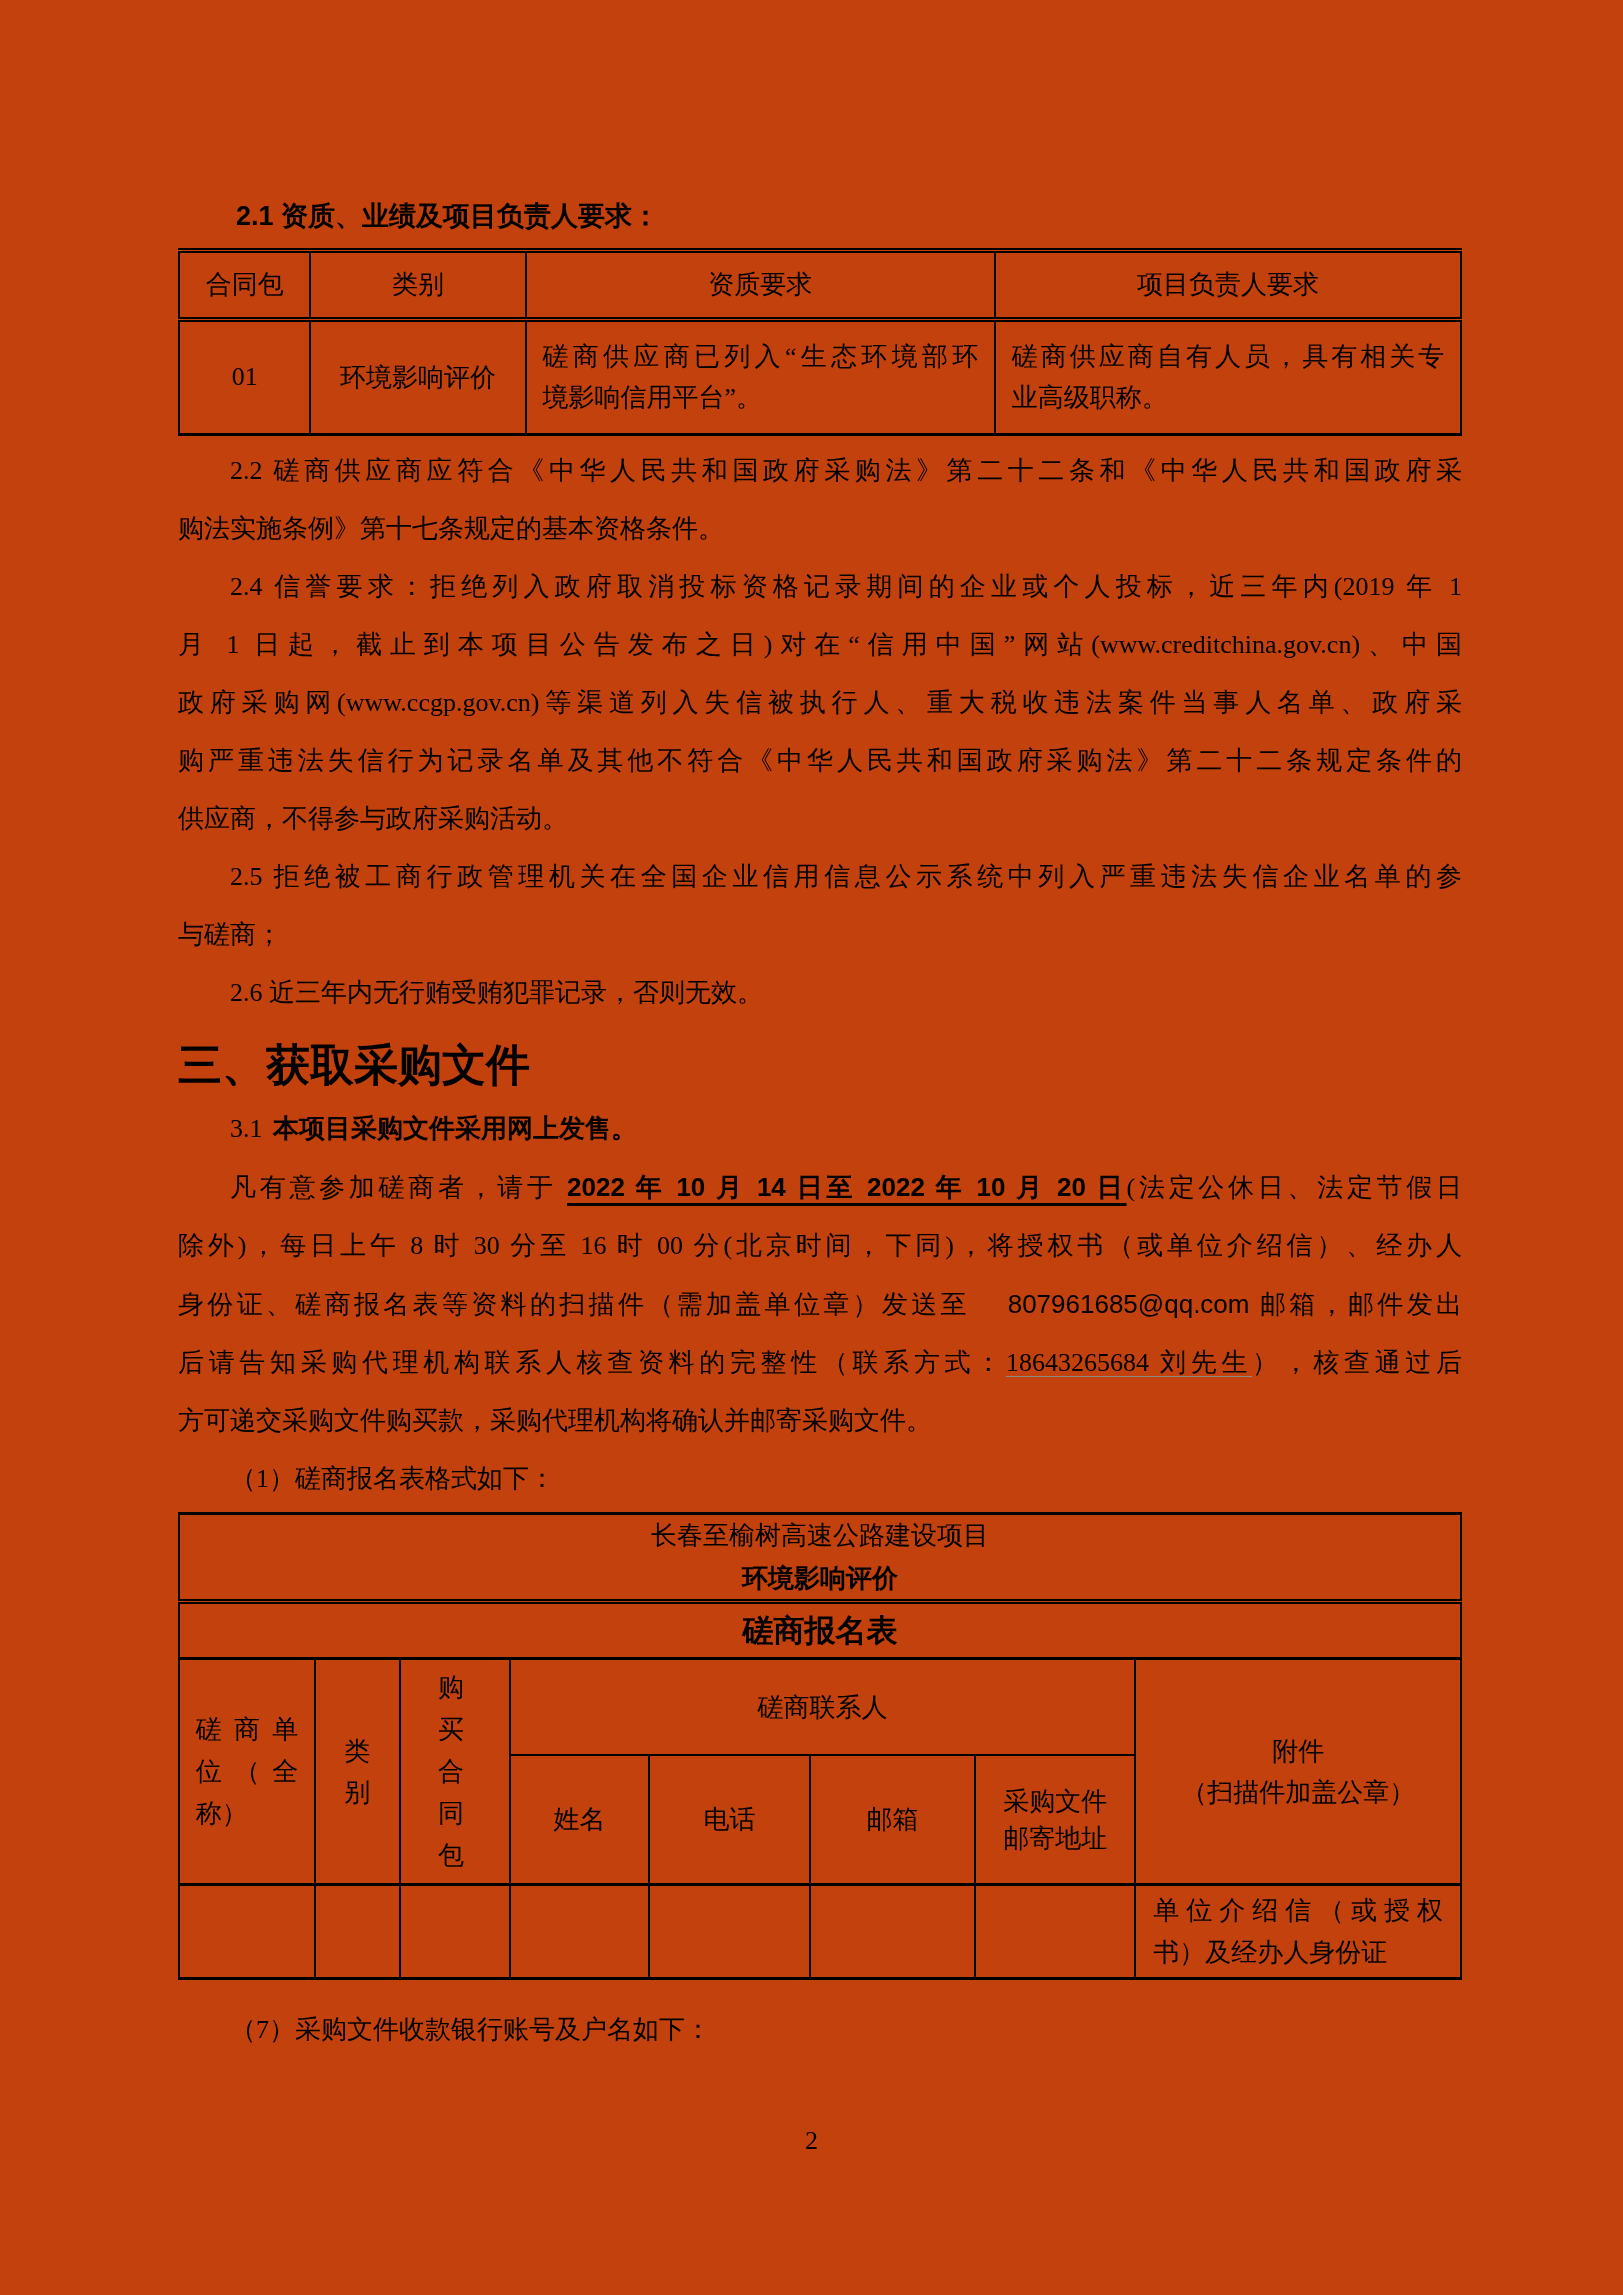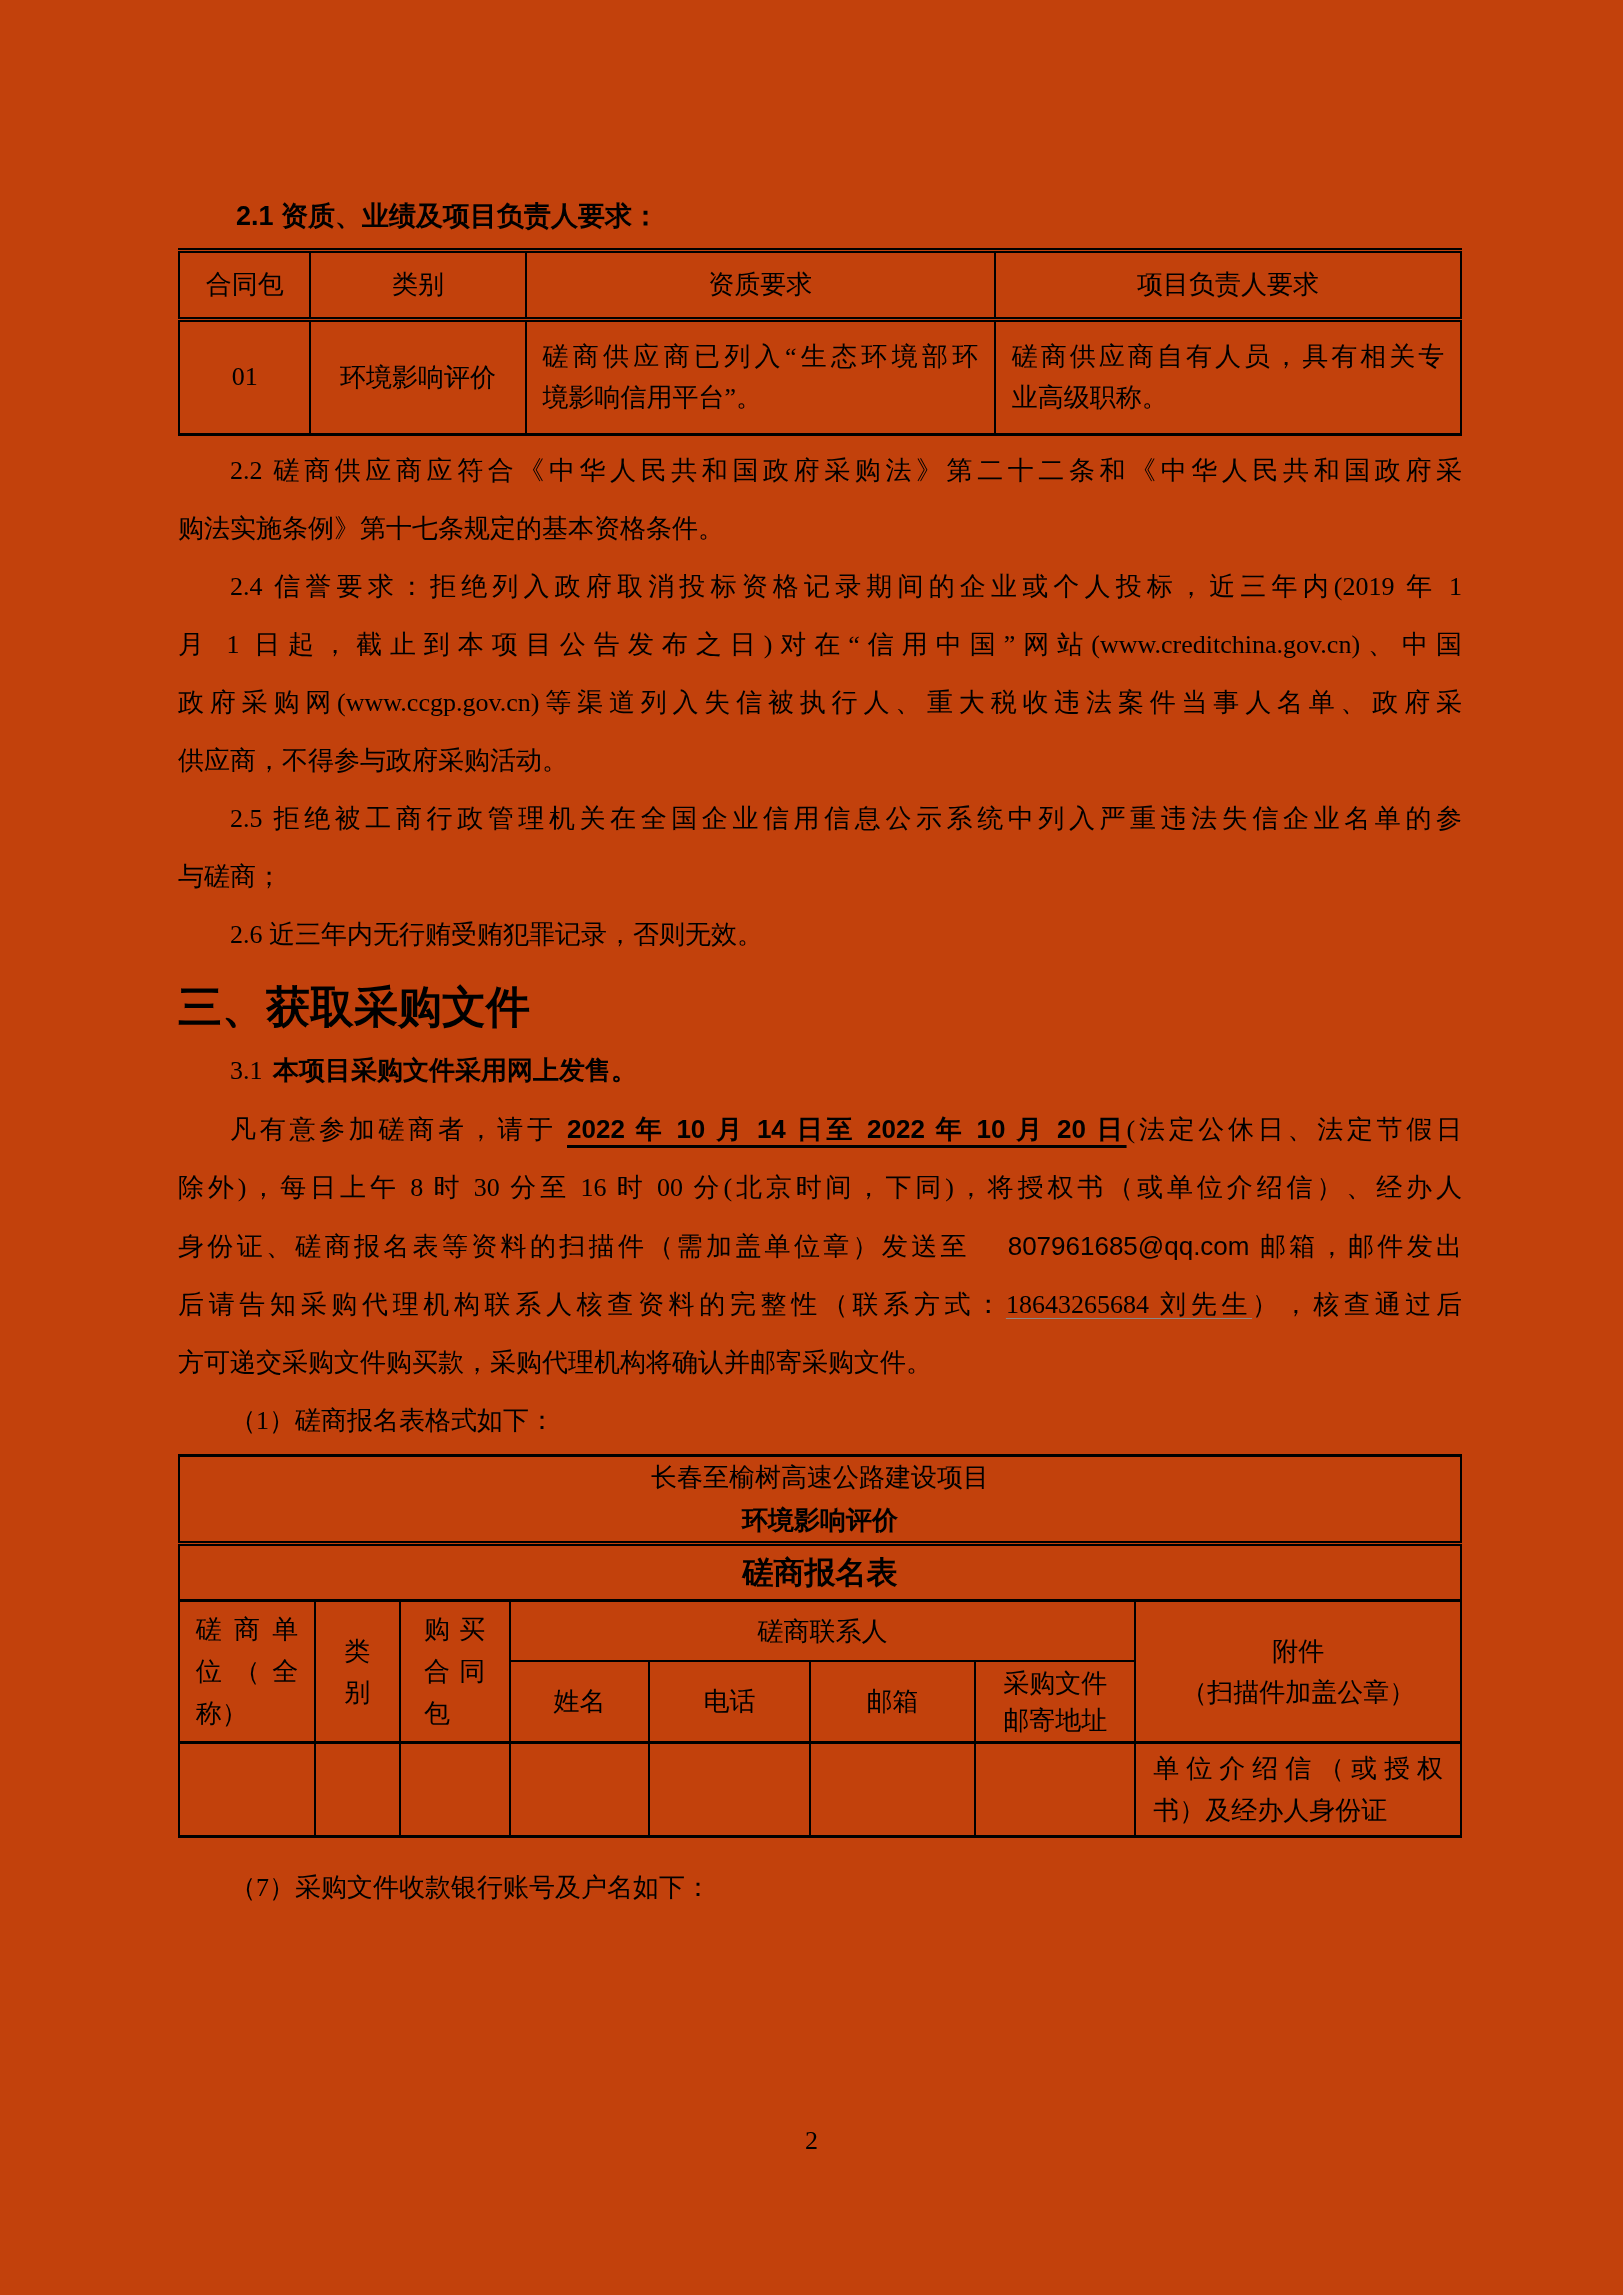--- a/index.html
+++ b/index.html
@@ -51,21 +51,21 @@
   .r-h1{height:58px;}
   .r-h2{height:78px;}
   .r-h2 td{border-bottom:3.3px solid #000;}
   .t2 td.span2{border-bottom:3.3px solid #000;}
   .r-data{height:94px;}
   .hl{line-height:41px;}
   .addr .hl{line-height:37px;}
   .unitcell{padding:6.5px 15.7px;}
   .unitcell .cl{line-height:42px;}
   .packcell{padding:6.5px 23.6px;}
-  .packcell .cl{line-height:42px;}
+  .packcell .cl{line-height:42px;margin-left:14px;}
   .attdata{padding:2.6px 17px;text-align:justify;}
   .attdata .cl{line-height:42px;}
 
   .list-line{margin:0;}
   .list2{margin-top:21px;}
 
   .pageno{position:absolute;left:0;width:1623px;top:2125px;text-align:center;
           font-size:26px;line-height:31px;}
 </style>
 </head>
@@ -112,20 +112,21 @@
     <div style="margin-top:6.5px;">
       <div class="bl first">2.2 磋商供应商应符合《中华人民共和国政府采购法》第二十二条和《中华人民共和国政府采</div>
       <div class="bl last">购法实施条例》第十七条规定的基本资格条件。</div>
     </div>
 
 
     <div>
       <div class="bl first">2.4 信誉要求：拒绝列入政府取消投标资格记录期间的企业或个人投标，近三年内(2019 年 1</div>
       <div class="bl">月 1 日起，截止到本项目公告发布之日)对在“信用中国”网站(www.creditchina.gov.cn)、中国</div>
       <div class="bl">政府采购网(www.ccgp.gov.cn)等渠道列入失信被执行人、重大税收违法案件当事人名单、政府采</div>
+      <div class="bl">购严重违法失信行为记录名单及其他不符合《中华人民共和国政府采购法》第二十二条规定条件的</div>
       <div class="bl last">供应商，不得参与政府采购活动。</div>
     </div>
 
     <div>
       <div class="bl first">2.5 拒绝被工商行政管理机关在全国企业信用信息公示系统中列入严重违法失信企业名单的参</div>
       <div class="bl last">与磋商；</div>
     </div>
 
     <div class="bl first last">2.6 近三年内无行贿受贿犯罪记录，否则无效。</div>
 

